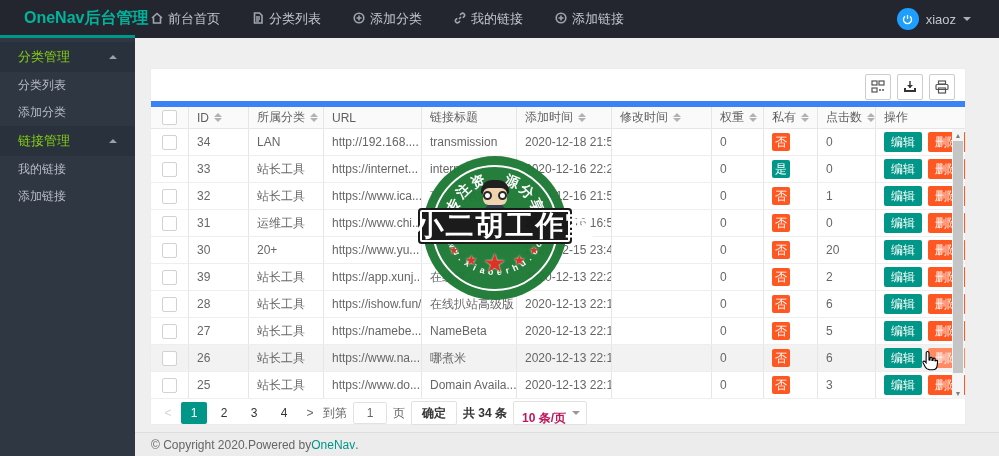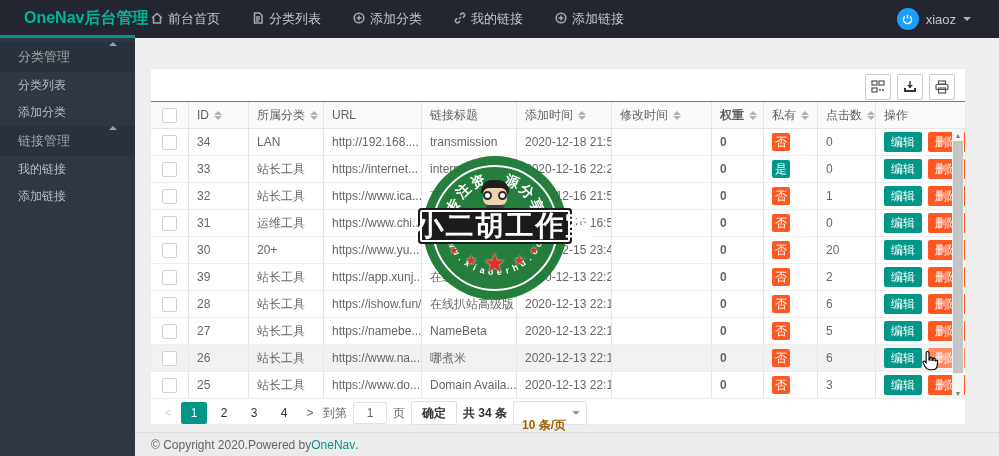--- a/index.html
+++ b/index.html
@@ -12,49 +12,49 @@
   .nav-items { display:flex; align-items:center; height:38px; }
   .nav-item { display:flex; align-items:center; gap:5px; padding:0 16px; height:38px; color:#c2c5cc; font-size:13px; cursor:pointer; }
   .nav-item svg { width:12px; height:12px; stroke:#9fa6b0; fill:none; stroke-width:1.6; }
   .nav-user { margin-left:auto; display:flex; align-items:center; gap:7px; padding-right:28px; color:#c2c5cc; font-size:13px; }
   .power-btn { width:22px; height:22px; border-radius:50%; background:#1e9fff; display:flex; align-items:center; justify-content:center; }
   .power-btn svg { width:13px; height:13px; stroke:#fff; fill:none; stroke-width:2; }
   .caret-down { width:0; height:0; border:4px solid transparent; border-top-color:#aab0b8; margin-top:4px; }
 
   
   .sidebar { position:absolute; left:0; top:38px; width:135px; height:418px; background:#2f3743; z-index:4; padding-top:4px; }
-  .side-header { height:30px; line-height:30px; padding:0 18px; background:#28313c; color:#a3a3a3; font-size:13px; display:flex; align-items:flex-start; justify-content:space-between; cursor:pointer; }
+  .side-header { height:30px; line-height:30px; padding:0 18px; background:#28313c; color:#84cc16; font-size:13px; display:flex; align-items:center; justify-content:space-between; cursor:pointer; }
   .side-header .tri-up { width:0; height:0; border:4px solid transparent; border-bottom-color:#98a0ab; margin-top:-4px; }
   .side-item { height:27px; line-height:27px; padding:0 18px; color:#b9bec6; font-size:12px; cursor:pointer; }
 
   
   .main { position:absolute; left:135px; top:38px; width:864px; height:394px; background:#efefef; }
   .card { position:absolute; left:15px; top:30px; width:816px; height:357px; background:#fff; border:1px solid #ececec; }
 
   
   .card-toolbar { height:32px; position:relative; }
   .tool-btns { position:absolute; right:10px; top:5px; display:flex; gap:6px; }
   .tool-btn { width:26px; height:26px; border:1px solid #ccc; border-radius:2px; background:#fff; display:flex; align-items:center; justify-content:center; cursor:pointer; }
   .tool-btn svg { width:14px; height:14px; }
 
   
   .tbl { width:100%; }
   .tr { display:flex; height:27px; border-bottom:1px solid #eee; align-items:stretch; }
-  .tr.head { height:28px; background:#fafafa; border-top:1px solid #3b82f6; border-bottom:1px solid #e6e6e6; color:#5f5f5f; }
+  .tr.head { height:28px; background:#fafafa; border-top:6px solid #3b82f6; border-bottom:1px solid #e6e6e6; color:#5f5f5f; }
   .tr.hovered { background:#f2f2f2; }
   .td { padding:0 8px; display:flex; align-items:center; border-right:1px solid #e6e6e6; overflow:hidden; white-space:nowrap; }
   .tr .td:last-child { border-right:none; }
   .col-check { width:38px; justify-content:center; }
   .col-id { width:60px; }
   .col-cat { width:75px; }
   .col-url { width:98px; }
   .col-title { width:95px; }
   .col-added { width:95px; }
   .col-mod { width:100px; }
-  .col-weight { width:52px;font-weight:bold; }
+  .col-weight { width:52px; }
   .col-priv { width:54px; }
   .col-clicks { width:58px; }
   .col-ops { flex:1; gap:6px; }
   .checkbox { width:15px; height:15px; border:1px solid #d2d2d2; border-radius:2px; background:#fff; cursor:pointer; }
   .sort { display:inline-flex; flex-direction:column; margin-left:5px; cursor:pointer; }
   .sort i { width:0; height:0; border:4px solid transparent; display:block; }
   .sort .up { border-bottom-color:#b2b2b2; margin-bottom:1px; border-top-width:0; }
   .sort .down { border-top-color:#b2b2b2; border-bottom-width:0; }
   .badge { display:inline-block; min-width:18px; height:18px; line-height:18px; text-align:center; border-radius:2px; color:#fff; font-size:12px; padding:0 2px; }
   .badge-no { background:#ff5722; }
@@ -72,21 +72,21 @@
   .vscroll .thumb { position:absolute; left:1px; top:12px; width:10px; height:232px; background:#c5c5c5; }
 
   
   .pager { height:28px; display:flex; align-items:center; padding:0 10px; gap:6px; color:#666; }
   .pg { min-width:14px; text-align:center; cursor:pointer; color:#666; }
   .pg.disabled { color:#d2d2d2; }
   .pg-num { min-width:26px; height:22px; line-height:22px; text-align:center; border-radius:2px; cursor:pointer; color:#333; }
   .pg-num.active { background:#009688; color:#fff; }
   .pg-input { width:34px; height:22px; border:1px solid #e2e2e2; border-radius:2px; text-align:center; font-size:12px; color:#666; }
   .pg-confirm { height:24px; padding:0 10px; border:1px solid #e2e2e2; border-radius:2px; background:#fff; font-size:12px; color:#333; cursor:pointer; font-weight:bold; }
-  .pg-select { position:relative; height:24px; line-height:22px; border:1px solid #e2e2e2; border-radius:2px; padding:12px 20px 0 8px; background:#fff; color:#a16207; cursor:pointer; font-weight:bold; }
+  .pg-select { position:relative; height:24px; line-height:22px; border:1px solid #e2e2e2; border-radius:2px; padding:5px 20px 0 8px; background:#fff; color:#be185d; cursor:pointer; font-weight:bold; }
   .pg-select .caret { position:absolute; right:6px; top:9px; width:0; height:0; border:4px solid transparent; border-top-color:#999; }
   .pg-total { font-weight:bold; color:#333; }
 
   
   .footer { position:absolute; left:135px; bottom:0; width:864px; height:24px; background:#ececec; border-top:1px solid #ddd; display:flex; align-items:center; padding-left:16px; color:#666; }
   .footer .brand-link { color:#009688; cursor:pointer; }
 
   
   .stamp { position:absolute; left:423px; top:156px; width:144px; height:144px; z-index:20; opacity:.97; }
   .stamp-circle { position:absolute; inset:0; border-radius:50%; background:#1f7a36; }

